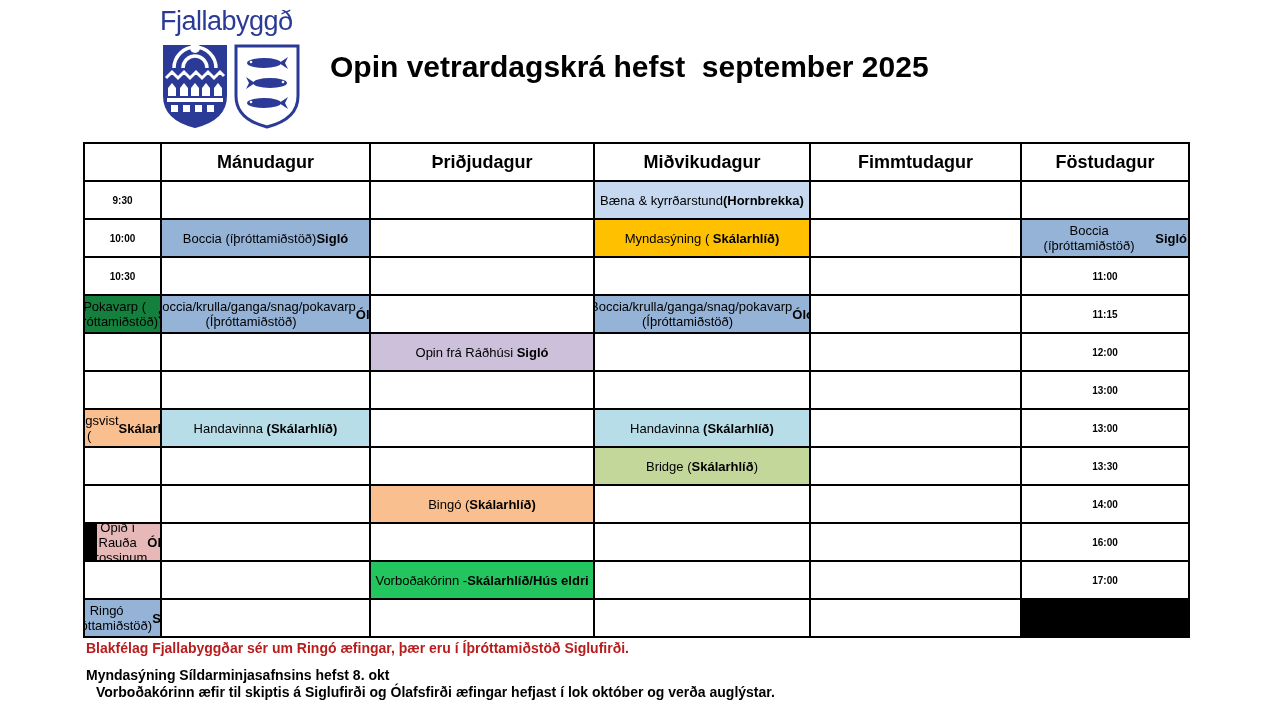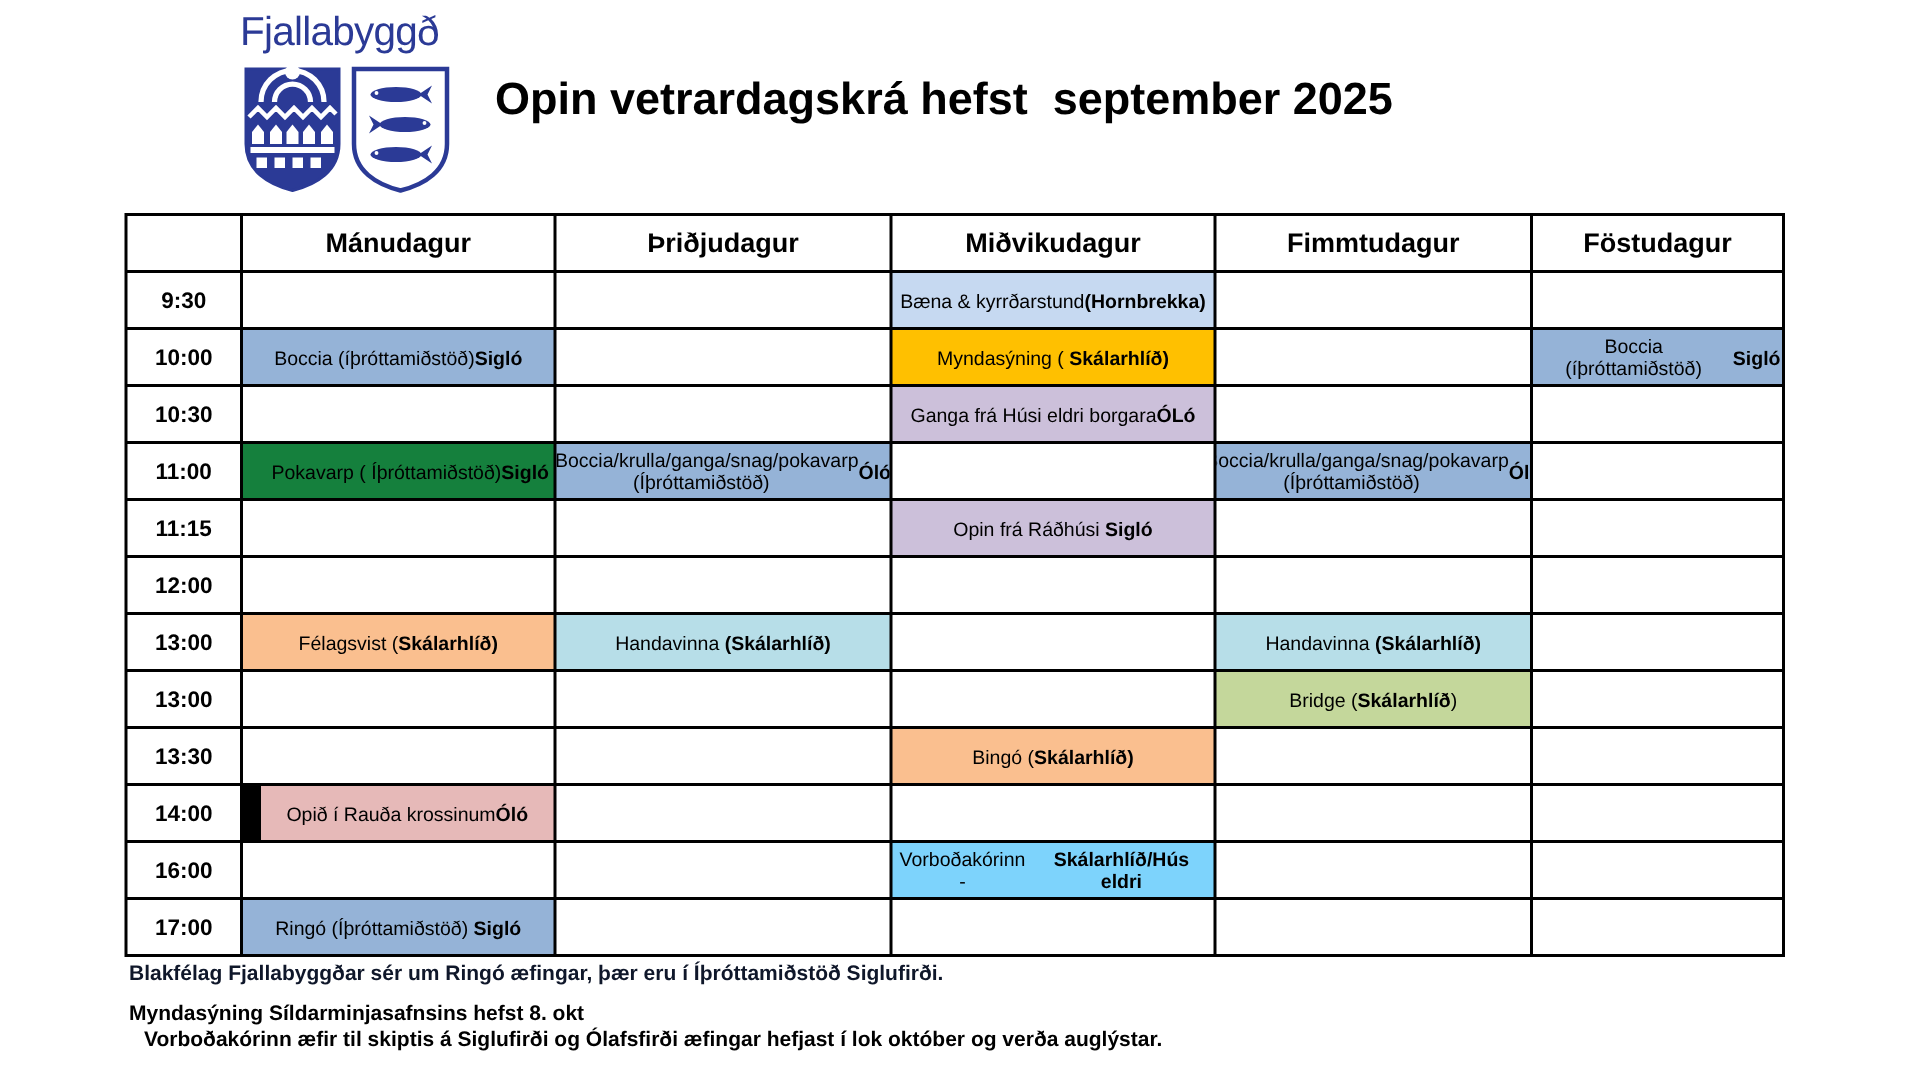--- a/index.html
+++ b/index.html
@@ -13,21 +13,21 @@
   .main-title{position:absolute;left:330px;top:50px;width:780px;text-align:left;
     font-size:30px;font-weight:bold;white-space:pre-wrap;}
 
   .schedule{position:absolute;left:83px;top:142px;background:#000;padding:2px;
     display:grid;grid-template-columns:75px 207px 222px 214px 209px 166px;
     grid-auto-rows:36px;gap:2px;}
   .cell{background:#fff;display:flex;align-items:center;justify-content:center;
     text-align:center;font-size:13px;line-height:15px;overflow:hidden;
     white-space:pre-wrap;overflow-wrap:break-word;padding:0 1px;}
   .hdr{font-size:18px;font-weight:bold;}
-  .time{font-size:15px;font-weight:bold;}
+  .time{font-size:10px;font-weight:bold;}
   .b{font-weight:bold;}
 
   .footnotes{position:absolute;left:86px;top:640px;width:1100px;font-size:14px;
     font-weight:bold;line-height:17px;}
   .fn-0{margin-bottom:10px;}
   .fn-2{padding-left:10px;}
 </style>
 </head>
 <body>
 
@@ -96,21 +96,20 @@
       <div class="cell "></div>
       <div class="cell time">10:00</div>
       <div class="cell " style="background: rgb(149, 179, 215);"><span>Boccia (íþróttamiðstöð)</span><br><span class="b">Sigló</span></div>
       <div class="cell "></div>
       <div class="cell " style="background: rgb(255, 192, 0);"><span>Myndasýning ( </span><span class="b">Skálarhlíð)</span></div>
       <div class="cell "></div>
       <div class="cell " style="background: rgb(149, 179, 215);"><span>Boccia (íþróttamiðstöð)</span><br><span class="b">Sigló</span></div>
       <div class="cell time">10:30</div>
       <div class="cell "></div>
       <div class="cell "></div>
-      <div class="cell " style="background: rgb(204, 192, 218);"><span>Ganga frá Húsi eldri borgara</span><br><span class="b">ÓLó</span></div>
       <div class="cell "></div>
       <div class="cell "></div>
       <div class="cell time">11:00</div>
       <div class="cell " style="background: #15803d; padding-left: 17px;"><span>Pokavarp ( Íþróttamiðstöð)</span><br><span class="b">Sigló</span></div>
       <div class="cell " style="background: rgb(149, 179, 215);"><span>Boccia/krulla/ganga/snag/pokavarp (Íþróttamiðstöð)  </span><span class="b">Óló</span></div>
       <div class="cell "></div>
       <div class="cell " style="background: rgb(149, 179, 215);"><span>Boccia/krulla/ganga/snag/pokavarp (Íþróttamiðstöð)  </span><span class="b">Óló</span></div>
       <div class="cell "></div>
       <div class="cell time">11:15</div>
       <div class="cell "></div>
@@ -144,30 +143,30 @@
       <div class="cell "></div>
       <div class="cell time">14:00</div>
       <div class="cell " style="background: rgb(230, 185, 184); margin-left: 12px;"><span>Opið í Rauða krossinum</span><br><span class="b">Óló</span></div>
       <div class="cell "></div>
       <div class="cell "></div>
       <div class="cell "></div>
       <div class="cell "></div>
       <div class="cell time">16:00</div>
       <div class="cell "></div>
       <div class="cell "></div>
-      <div class="cell " style="background: #7dd3fc; justify-content: center;"><span>Vorboðakórinn -</span><br><span class="b">Skálarhlíð/Hús eldri</span></div>
+      <div class="cell " style="background: #22c55e; justify-content: center;"><span>Vorboðakórinn -</span><br><span class="b">Skálarhlíð/Hús eldri</span></div>
       <div class="cell "></div>
       <div class="cell "></div>
       <div class="cell time">17:00</div>
       <div class="cell " style="background: rgb(149, 179, 215);"><span>Ringó (Íþróttamiðstöð) </span><span class="b">Sigló</span></div>
       <div class="cell "></div>
       <div class="cell "></div>
       <div class="cell "></div>
       <div class="cell "></div>
     </div>
 
   <div class="footnotes">
-      <div class="fn-0" style="color: #0f172a;">Blakfélag Fjallabyggðar sér um Ringó æfingar, þær eru í Íþróttamiðstöð Siglufirði.</div>
+      <div class="fn-0" style="color: #b91c1c;">Blakfélag Fjallabyggðar sér um Ringó æfingar, þær eru í Íþróttamiðstöð Siglufirði.</div>
       <div class="fn-1" style="color: rgb(0, 0, 0);">Myndasýning Síldarminjasafnsins hefst 8. okt</div>
       <div class="fn-2" style="color: rgb(0, 0, 0);">Vorboðakórinn æfir til skiptis á Siglufirði og Ólafsfirði æfingar hefjast í lok október og verða auglýstar.</div>
     </div>
 
 </div>
 
 </body></html>

